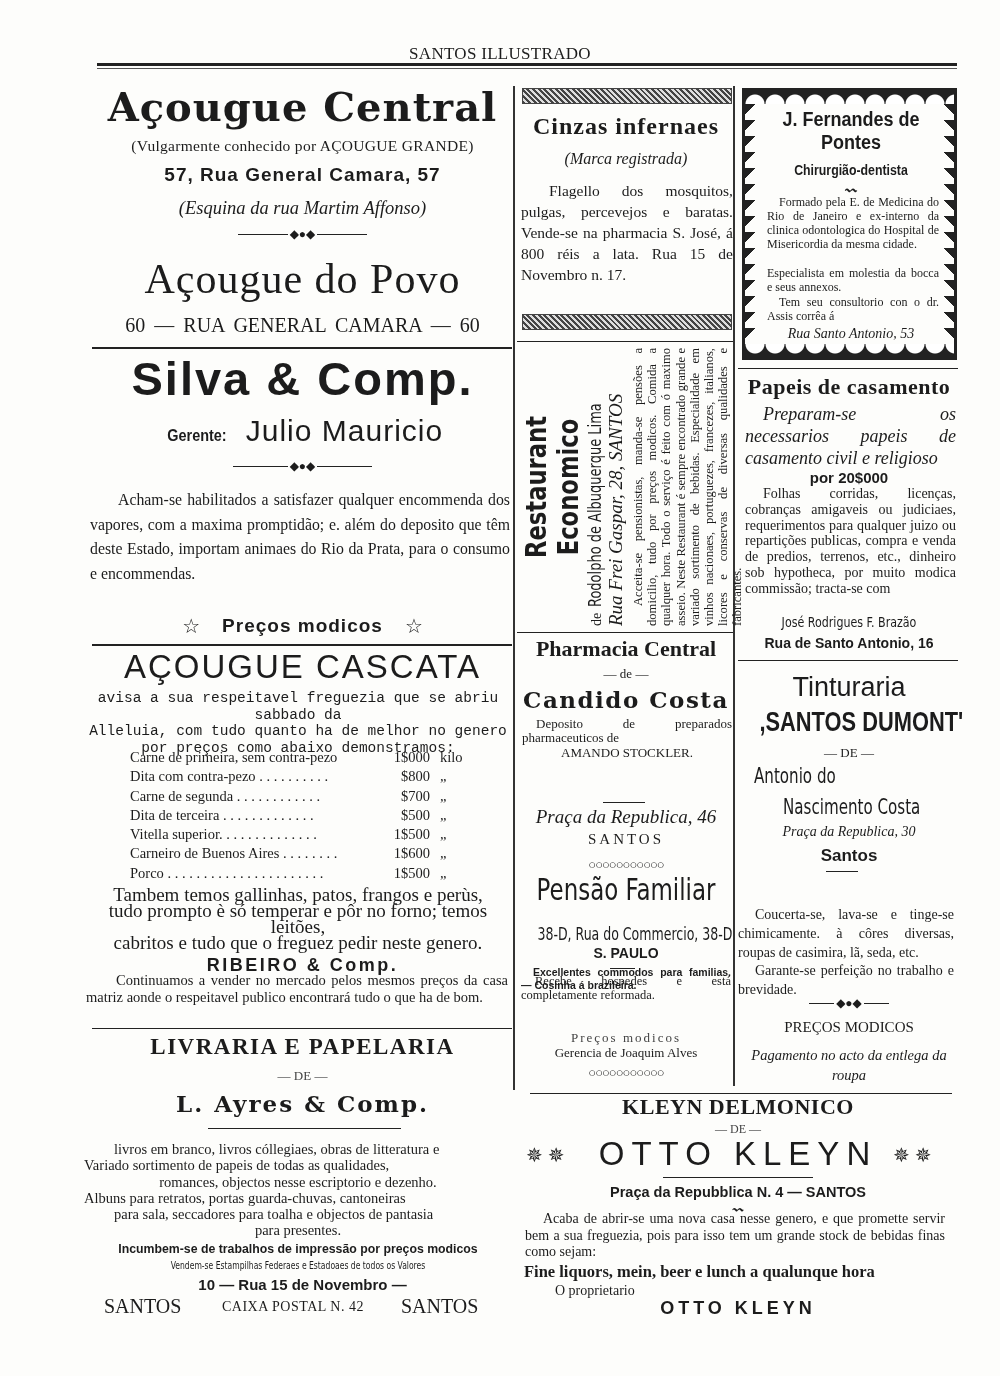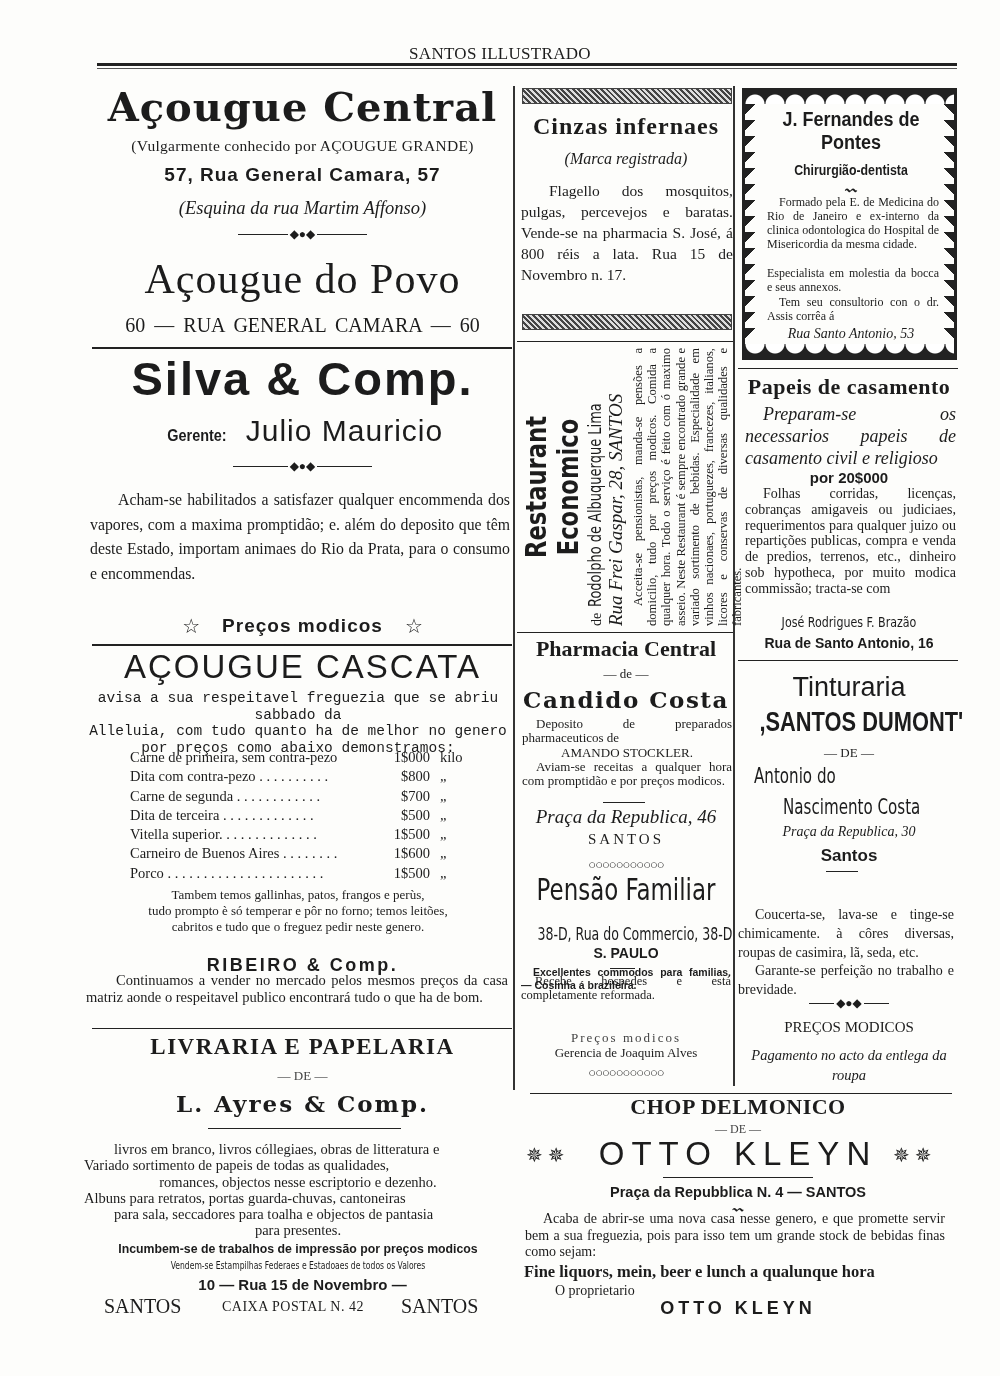--- a/index.html
+++ b/index.html
@@ -141,21 +141,21 @@
         <span class="item">Carneiro de Buenos Aires . . . . . . . .</span>
         <span class="price">1$600</span>
         <span class="unit">„</span>
       </div>
     <div class="price-row">
         <span class="item">Porco . . . . . . . . . . . . . . . . . . . . . .</span>
         <span class="price">1$500</span>
         <span class="unit">„</span>
       </div>
   </div>
-  <div class="abs c serif" style="left:82px;width:432px;top:887px;font-size:13px;line-height:16px;text-align:center;">
+  <div class="abs c serif" style="left:82px;width:432px;top:887px;font-size:19px;line-height:16px;text-align:center;">
     <div>Tambem temos gallinhas, patos, frangos e perùs,</div>
     <div>tudo prompto è só temperar e pôr no forno; temos leitões,</div>
     <div>cabritos e tudo que o freguez pedir neste genero.</div>
   </div>
   <div class="abs c lcol sans bold" style="top:943px;font-size:18px;letter-spacing:2.5px;margin-top:12px;">RIBEIRO &amp; Comp.</div>
   <div class="abs serif just-last" style="left:86px;width:422px;top:972px;font-size:14.5px;line-height:16.5px;text-indent:30px;">Continuamos a vender no mercado pelos mesmos preços da casa matriz aonde o respeitavel publico encontrará tudo o que ha de bom.</div>
 </section>
 
 <div class="rule" style="left:92px;top:1028px;width:420px;height:1px;"></div>
 
@@ -204,21 +204,20 @@
 
 <div class="rule" style="left:517px;top:632px;width:216px;height:1px;"></div>
 
 <section>
   <div class="abs c serif bold" style="left:518px;width:216px;top:636px;font-size:22px;">Pharmacia Central</div>
   <div class="abs c serif" style="left:518px;width:216px;top:666px;font-size:13px;">— de —</div>
   <div class="abs c fancy" style="left:518px;width:216px;top:686px;font-size:23px;letter-spacing:1.5px;">Candido Costa</div>
   <div class="abs serif" style="left:522px;width:210px;top:717px;font-size:13px;line-height:14.3px;">
     <div class="just-last" style="text-indent:14px;">Deposito de preparados pharmaceuticos de</div>
     <div class="c">AMANDO STOCKLER.</div>
-    <div class="just-last" style="text-indent:14px;">Aviam-se receitas a qualquer hora com promptidão e por preços modicos.</div>
   </div>
   <div class="rule" style="left:603px;top:802px;width:42px;height:1px;"></div>
   <div class="abs c serif ital" style="left:518px;width:216px;top:806px;font-size:19px;">Praça da Republica, 46</div>
   <div class="abs c serif" style="left:518px;width:216px;top:831px;font-size:15px;letter-spacing:3px;">SANTOS</div>
 </section>
 
 <section>
   <div class="abs chain" style="left:522px;width:208px;top:858px;">○○○○○○○○○○○</div>
   <div class="abs c cond" style="left:518px;width:216px;top:872px;font-size:30px;transform:scaleX(0.85);">Pensão Familiar</div>
   <div class="abs c cond" style="left:518px;width:216px;top:924px;font-size:17px;white-space:nowrap;transform:scaleX(0.82);">38-D, Rua do Commercio, 38-D</div>
@@ -275,21 +274,21 @@
       <span class="knot">◆●◆</span>
       <span class="line" style="width:25px;"></span>
   </div>
   <div class="abs c serif" style="left:740px;width:218px;top:1019px;font-size:15px;">PREÇOS MODICOS</div>
   <div class="abs c serif ital" style="left:736px;width:226px;top:1045px;font-size:14.5px;line-height:20px;">Pagamento no acto da entlega da roupa</div>
 </section>
 
 <div class="rule" style="left:530px;top:1093px;width:422px;height:1px;"></div>
 
 <section>
-  <div class="abs c serif bold" style="left:518px;width:440px;top:1094px;font-size:22px;letter-spacing:0.5px;">CHOP DELMONICO</div>
+  <div class="abs c serif bold" style="left:518px;width:440px;top:1094px;font-size:22px;letter-spacing:0.5px;">KLEYN DELMONICO</div>
   <div class="abs c serif" style="left:518px;width:440px;top:1122px;font-size:12px;color:#444;">— DE —</div>
   <div class="abs" style="left:526px;top:1143px;font-size:20px;">✵ ✵</div>
   <div class="abs c sans" style="left:518px;width:440px;top:1135px;font-size:33px;letter-spacing:7px;">OTTO KLEYN</div>
   <div class="abs" style="left:893px;top:1143px;font-size:20px;">✵ ✵</div>
   <div class="rule" style="left:663px;top:1177px;width:150px;height:1px;"></div>
   <div class="abs c sans bold" style="left:518px;width:440px;top:1184px;font-size:14.5px;">Praça da Repubblica N. 4 — SANTOS</div>
   <div class="abs c" style="left:518px;width:440px;top:1200px;font-size:11px;">〰</div>
   <div class="abs serif just-last" style="left:525px;width:420px;top:1211px;font-size:14px;line-height:16.5px;text-indent:18px;">Acaba de abrir-se uma nova casa nesse genero, e que promette servir bem a sua freguezia, pois para isso tem um grande stock de bebidas finas como sejam:</div>
   <div class="abs serif bold" style="left:524px;width:424px;top:1262px;font-size:16.5px;white-space:nowrap;">Fine liquors, mein, beer e lunch a qualunque hora</div>
   <div class="abs serif" style="left:555px;top:1283px;font-size:14px;">O proprietario</div>

